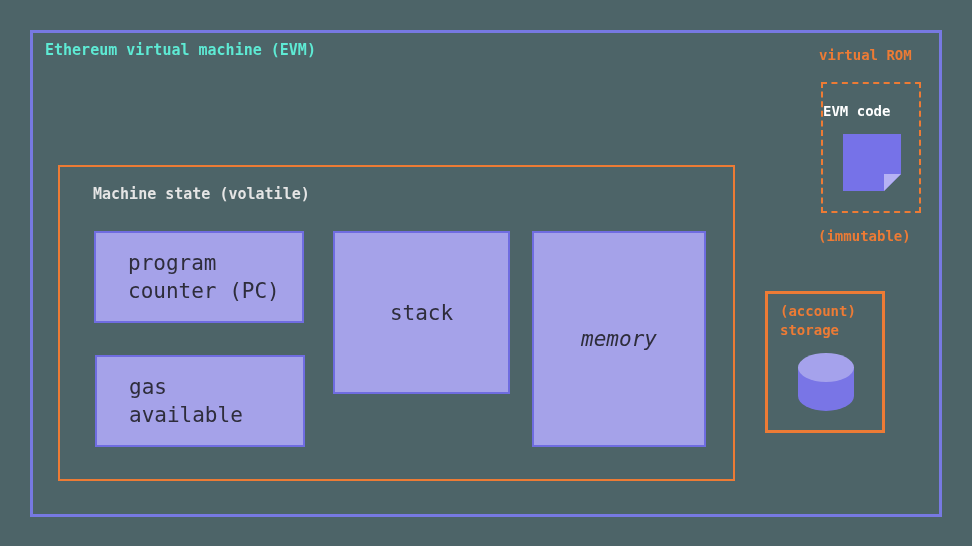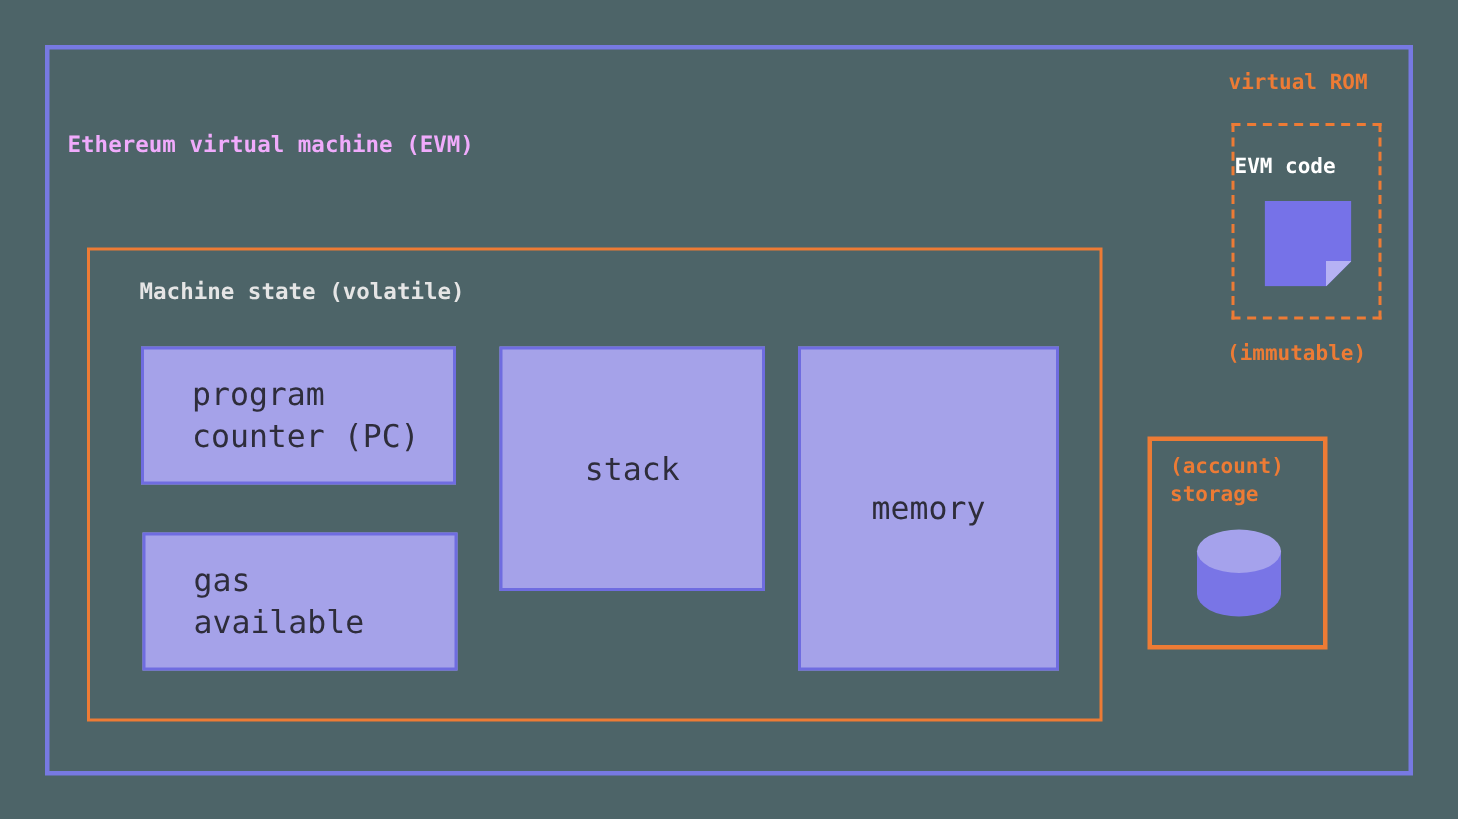--- a/index.html
+++ b/index.html
@@ -17,25 +17,24 @@
   .outer-box {
     position: absolute;
     left: 30px; top: 30px;
     width: 912px; height: 487px;
     border: 3px solid #7779e2;
     box-sizing: border-box;
   }
   .evm-title {
     position: absolute;
     left: 12px; top: 8px;
-    color: #f0abfc;
+    color: #5eead4;
     font-weight: bold;
     font-size: 15px;
     white-space: nowrap;
-    margin-top: 46px;
   }
   .machine-box {
     position: absolute;
     left: 25px; top: 132px;
     width: 677px; height: 316px;
     border: 2px solid #ed7b35;
     box-sizing: border-box;
   }
   .machine-label {
     position: absolute;
@@ -55,21 +54,21 @@
     line-height: 28px;
     white-space: pre-line;
     display: flex;
     align-items: center;
   }
   .state-box.left-text { justify-content: flex-start; padding-left: 32px; }
   .state-box.center-text { justify-content: center; text-align: center; }
   .pc-box     { left: 34px;  top: 64px;  width: 210px; height: 92px; }
   .gas-box    { left: 35px;  top: 188px; width: 210px; height: 92px; }
   .stack-box  { left: 273px; top: 64px;  width: 177px; height: 163px; }
-  .memory-box { left: 472px; top: 64px;  width: 174px; height: 216px; }
+  .memory-box { left: 472px; top: 64px;  width: 174px; height: 216px; font-style: italic; }
 
   .orange-label {
     position: absolute;
     color: #ed7b35;
     font-weight: bold;
     font-size: 14px;
     line-height: 19px;
     white-space: pre-line;
   }
   .rom-label { left: 786px; top: 13px; }

